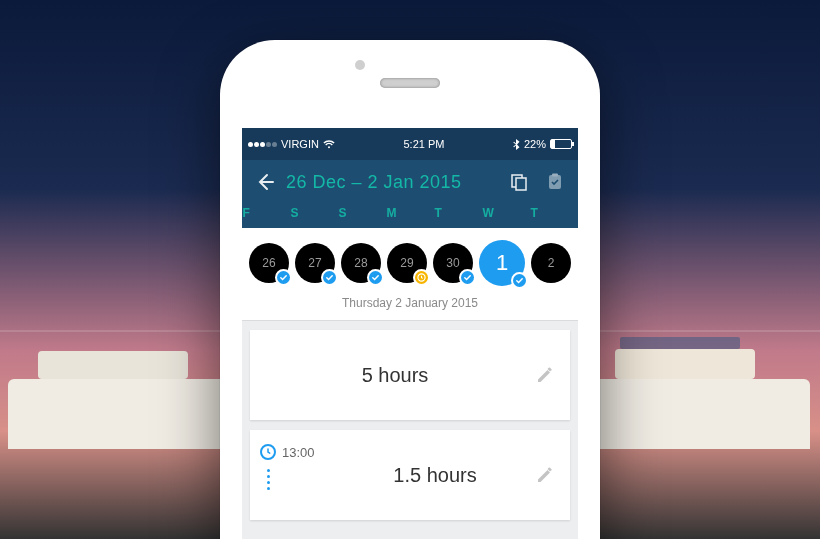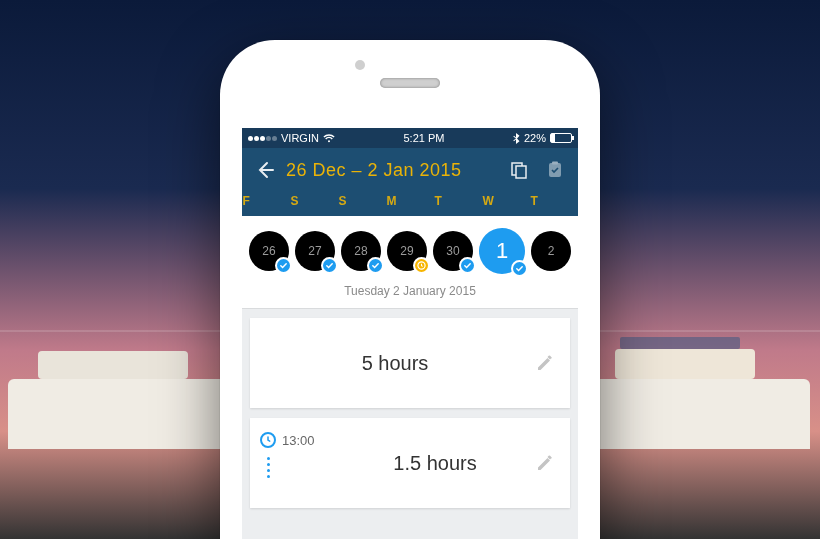--- a/index.html
+++ b/index.html
@@ -14,31 +14,31 @@
   .boat.right::after{content:"";position:absolute;left:25px;top:-30px;width:140px;height:30px;background:#eee6d8;border-radius:4px;}
   .boat.right::before{content:"";position:absolute;left:30px;top:-42px;width:120px;height:12px;background:rgba(70,90,130,.6);border-radius:2px;}
 
   
   .phone{position:absolute;left:50%;top:40px;transform:translateX(-50%);width:380px;height:760px;background:#fff;border-radius:55px;box-shadow:0 20px 60px rgba(0,0,0,.55),0 0 0 1px rgba(0,0,0,.05);}
   .speaker{position:absolute;left:50%;top:38px;transform:translateX(-50%);width:60px;height:10px;background:#cfcfcf;border-radius:5px;box-shadow:inset 0 0 3px rgba(0,0,0,.4);}
   .camera{position:absolute;left:50%;top:20px;margin-left:-55px;width:10px;height:10px;background:#cfcfcf;border-radius:50%;}
   .screen{position:absolute;left:22px;right:22px;top:88px;bottom:88px;background:#eceef0;overflow:hidden;}
 
   
-  .statusbar{height:20px;background:#183a5a;color:#fff;font-size:11px;display:flex;align-items:center;padding:0 6px;justify-content:space-between;}
+  .statusbar{height:32px;background:#183a5a;color:#fff;font-size:11px;display:flex;align-items:center;padding:0 6px;justify-content:space-between;}
   .sb-left,.sb-right{display:flex;align-items:center;gap:4px;}
   .sig{display:flex;gap:1px;align-items:flex-end;}
   .sig span{width:5px;height:5px;border-radius:50%;background:rgba(255,255,255,.35);}
   .sig span.on{background:#fff;}
   .batt{width:22px;height:10px;border:1px solid #fff;border-radius:2px;position:relative;}
   .batt::after{content:"";position:absolute;right:-3px;top:2px;width:2px;height:4px;background:#fff;}
   .batt i{display:block;height:100%;background:#fff;}
 
   
-  .navhdr{background:#1d4e72;color:#eab308;}
+  .navhdr{background:#1d4e72;color:#14b8a6;}
   .navrow{display:flex;align-items:center;height:44px;padding:0 8px;gap:6px;}
   .navtitle{flex:1;font-size:18px;font-weight:400;letter-spacing:.5px;}
   .navicon{width:30px;height:30px;display:flex;align-items:center;justify-content:center;opacity:.9;}
   .daysrow{display:flex;justify-content:space-around;padding:2px 0 8px;font-size:12px;font-weight:700;opacity:.9;}
   .daysrow span{width:14%;}
 
   
   .datestrip{background:#fff;box-shadow:0 1px 0 rgba(0,0,0,.08);}
   .chips{display:flex;justify-content:space-around;align-items:center;padding:12px 4px 6px;}
   .chip{position:relative;width:40px;height:40px;border-radius:50%;display:flex;align-items:center;justify-content:center;color:#9b9b9b;font-size:12px;background:#000000;}
@@ -164,21 +164,21 @@
                 <path d="M2 5.2l2 2 4-4.2" stroke="#fff" stroke-width="1.6" fill="none" stroke-linecap="round"></path>
               </svg>
             </div></div>
           <div class="chip sel">1<div class="badge blue">
               <svg width="9" height="9" viewBox="0 0 10 10">
                 <path d="M2 5.2l2 2 4-4.2" stroke="#fff" stroke-width="1.6" fill="none" stroke-linecap="round"></path>
               </svg>
             </div></div>
           <div class="chip">2</div>
         </div>
-      <div class="datelabel">Tuesday 2 January 2015</div>
+      <div class="datelabel">Thursday 2 January 2015</div>
     </div>
 
     <div class="entries" id="entries">
         <div class="card">
           <div class="cardmain">5 hours</div>
           <div class="edit">
             <svg width="18" height="18" viewBox="0 0 18 18">
               <path d="M2 13.5V16h2.5L14 6.5 11.5 4 2 13.5zM15.7 4.8a1 1 0 000-1.4l-1.6-1.6a1 1 0 00-1.4 0L11.5 3l2.5 2.5 1.7-1.7z" fill="#c4c4c4"></path>
             </svg>
           </div>

